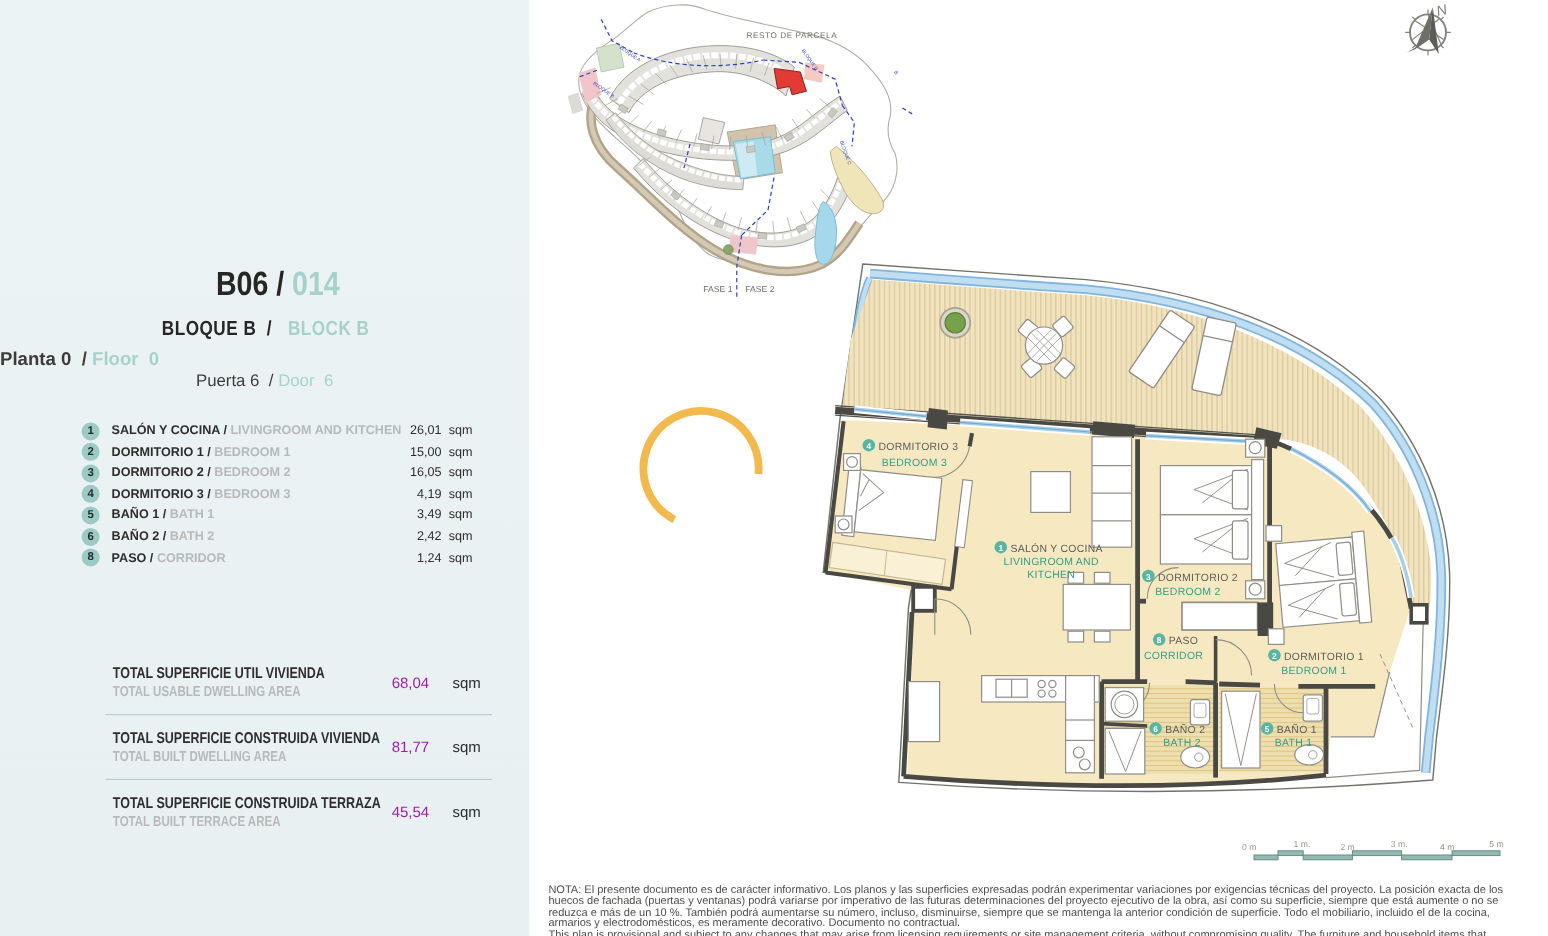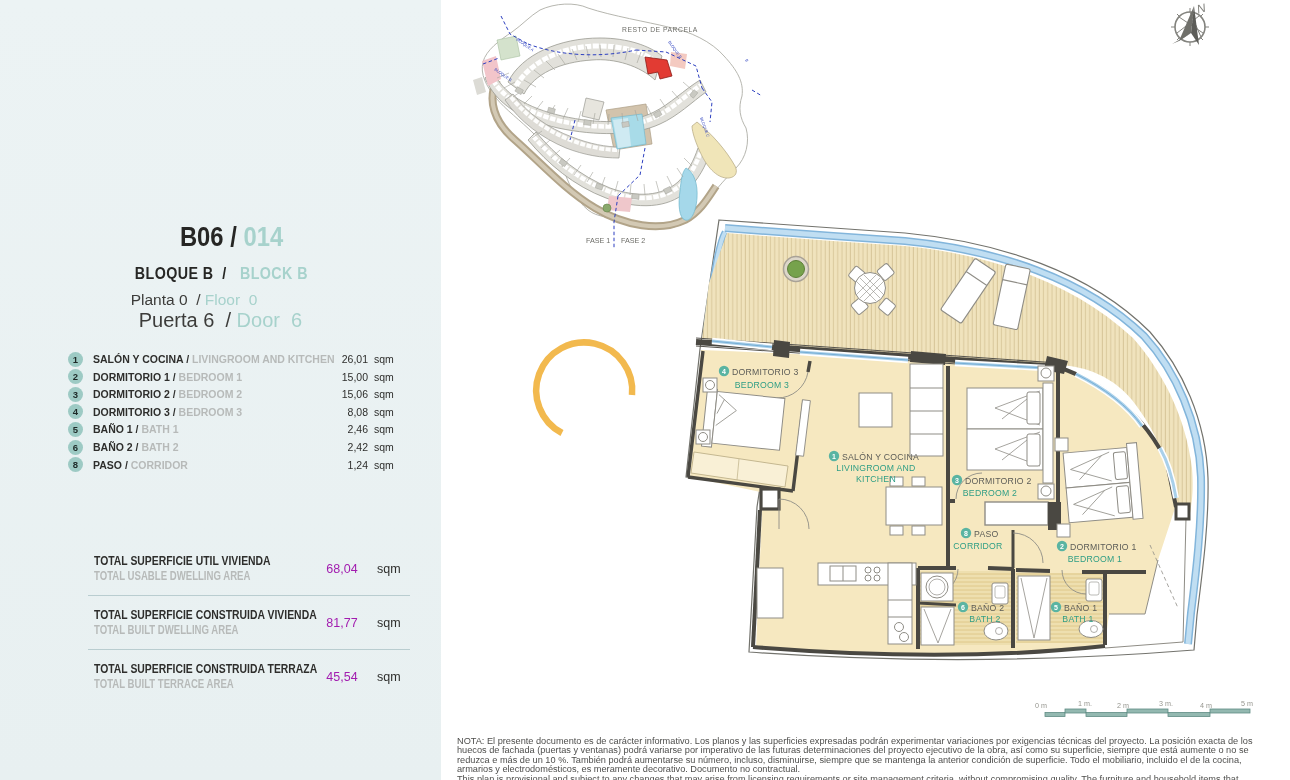--- a/index.html
+++ b/index.html
@@ -15,25 +15,25 @@
 <div class="abs" style="left:0;top:0;width:441px;height:780px;background:linear-gradient(180deg,#ecf3f4 0%,#e8f0f1 100%);"></div>
 
 <div class="abs" style="left:0;top:221px;width:441px;text-align:center;font-size:28px;font-weight:bold;transform:scaleX(0.85);transform-origin:226px 0;">
   <span class="dk" style="margin-left:24px;">B06 / </span><span class="teal">014</span>
 </div>
 
 <div class="abs" style="left:0;top:264px;width:441px;text-align:center;font-size:17px;font-weight:bold;letter-spacing:0.5px;transform:scaleX(0.84);transform-origin:226px 0;">
   <span class="dk">BLOQUE B&nbsp;&nbsp;/&nbsp;</span><span class="teal">&nbsp;&nbsp;BLOCK B</span>
 </div>
 
-<div class="abs" style="left:0;top:291px;width:388px;text-align:center;font-size:15.5px;color:#3c3c3a;">
+<div class="abs" style="left:0;top:291px;width:388px;font-size:15.5px;color:#3c3c3a;font-weight:bold;">
   Planta 0&nbsp; <span style="color:#3c3c3a;">/</span><span class="teal"> Floor&nbsp; 0</span>
 </div>
 
-<div class="abs" style="left:0;top:309px;width:441px;text-align:center;font-size:20px;color:#3c3c3a;">
+<div class="abs" style="left:0;top:309px;width:441px;text-align:center;font-size:14px;color:#3c3c3a;">
   Puerta 6&nbsp; <span style="color:#3c3c3a;">/</span><span class="teal"> Door&nbsp; 6</span>
 </div>
 
 <div id="legend" class="abs" style="left:0;top:351px;width:441px;">
   <style>
     .lrow{position:relative;height:17.6px;font-size:10.5px;}
     .lnum{position:absolute;left:68px;top:0.6px;width:15px;height:15px;border-radius:50%;
           background:#9dcac4;color:#1e2a28;font-size:9.5px;font-weight:bold;text-align:center;line-height:15px;}
     .lname{position:absolute;left:93px;top:2px;font-weight:bold;color:#2e2e2c;white-space:nowrap;}
     .lname .en{color:#b7bab9;}
@@ -51,35 +51,35 @@
   <div class="lrow">
       <span class="lnum">2</span>
       <span class="lname">DORMITORIO 1 / <span class="en">BEDROOM 1</span></span>
       <span class="lval">15,00</span>
       <span class="lsqm">sqm</span>
     </div>
 
   <div class="lrow">
       <span class="lnum">3</span>
       <span class="lname">DORMITORIO 2 / <span class="en">BEDROOM 2</span></span>
-      <span class="lval">15,06</span>
+      <span class="lval">16,05</span>
       <span class="lsqm">sqm</span>
     </div>
 
   <div class="lrow">
       <span class="lnum">4</span>
       <span class="lname">DORMITORIO 3 / <span class="en">BEDROOM 3</span></span>
-      <span class="lval">8,08</span>
+      <span class="lval">4,19</span>
       <span class="lsqm">sqm</span>
     </div>
 
   <div class="lrow">
       <span class="lnum">5</span>
       <span class="lname">BAÑO 1 / <span class="en">BATH 1</span></span>
-      <span class="lval">2,46</span>
+      <span class="lval">3,49</span>
       <span class="lsqm">sqm</span>
     </div>
 
   <div class="lrow">
       <span class="lnum">6</span>
       <span class="lname">BAÑO 2 / <span class="en">BATH 2</span></span>
       <span class="lval">2,42</span>
       <span class="lsqm">sqm</span>
     </div>
 

